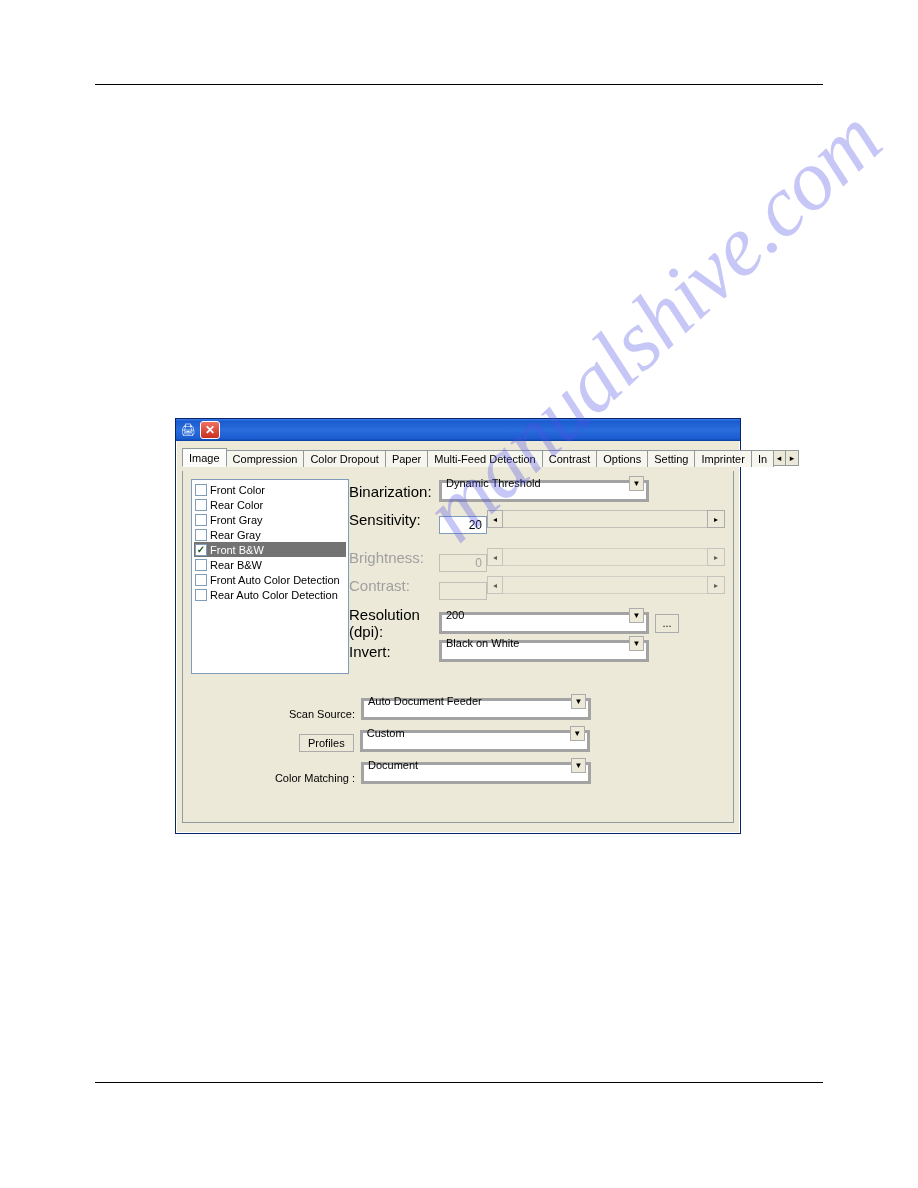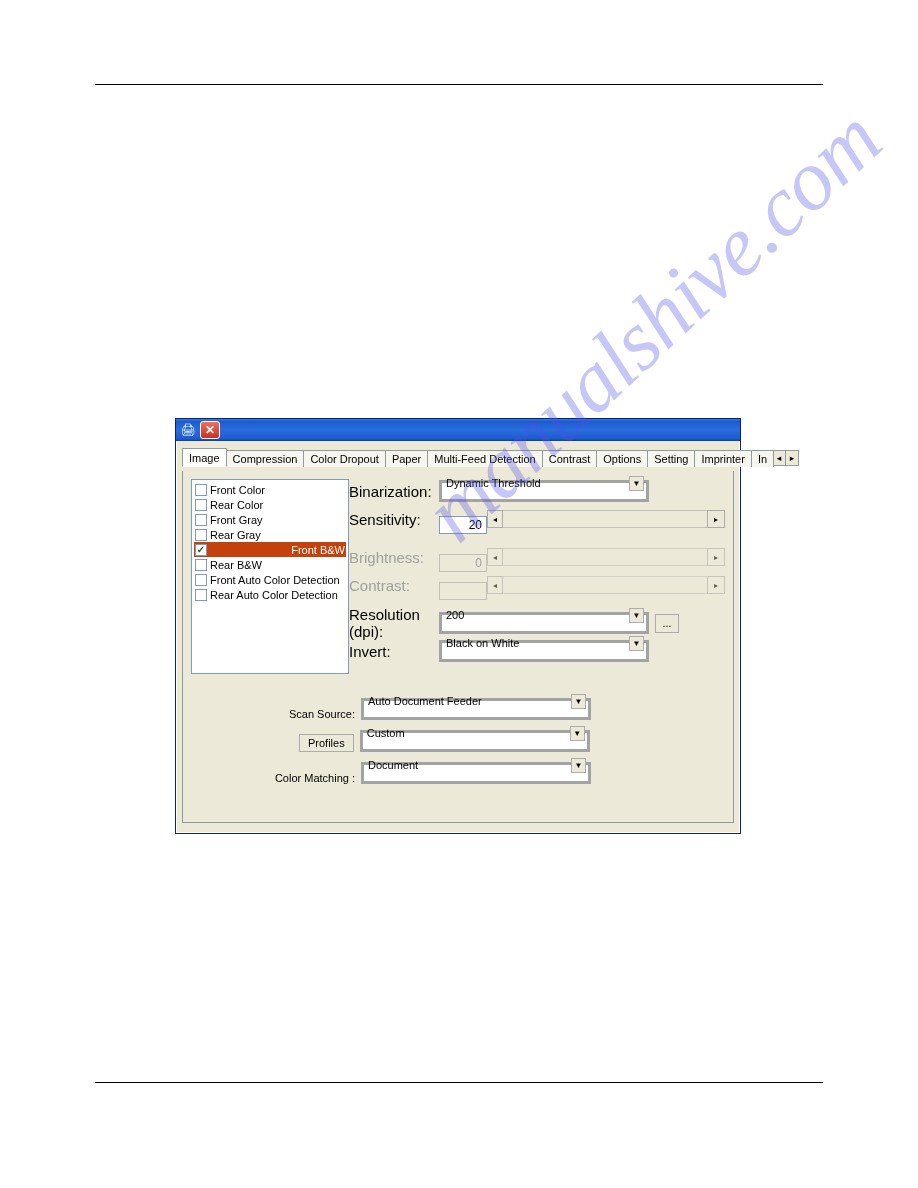--- a/index.html
+++ b/index.html
@@ -137,23 +137,22 @@
   }
   .list-item {
     display:flex;
     align-items:center;
     height: 15px;
     padding: 0 1px;
     font-size: 11px;
     gap:3px;
   }
   .list-item.selected {
-    background: #c2410c;
+    background: #737373;
     color:#fff;
-    justify-content:space-between;
   }
   .chk {
     width:12px;height:12px;
     border:1px solid #7f9db9;
     background:#fff;
     display:inline-flex;align-items:center;justify-content:center;
     font-size:10px;color:#1a5a1a;
   }
   .chk.checked::after { content:"✓"; font-weight:bold; line-height:1;}
 

